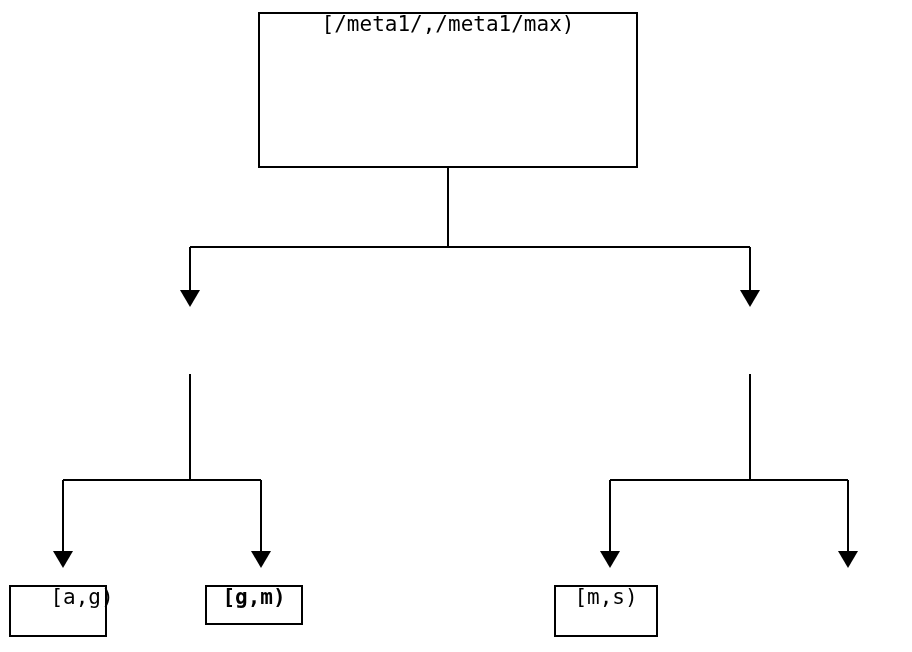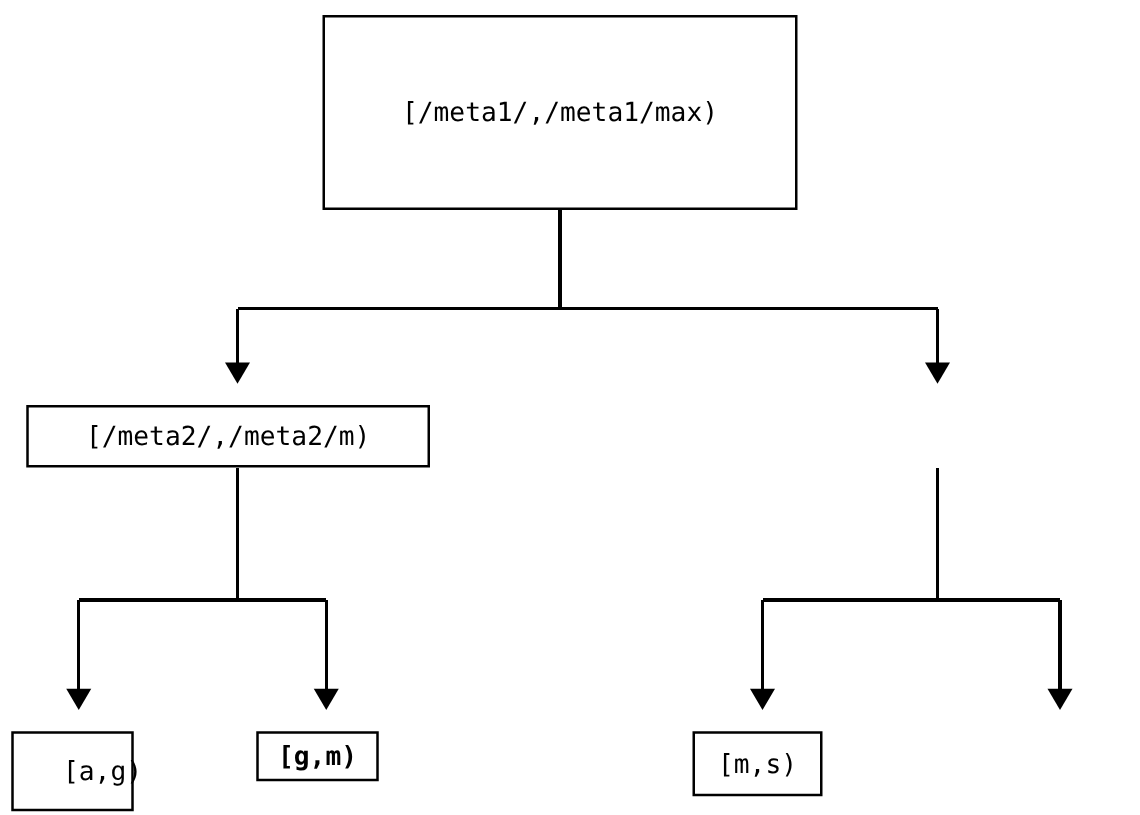--- a/index.html
+++ b/index.html
@@ -23,21 +23,20 @@
     top: 0;
     width: 912px;
     height: 652px;
   }
   .node-box {
     position: absolute;
     box-sizing: border-box;
     border: 2px solid #000000;
     background: #ffffff;
     display: flex;
-    align-items: center;
     justify-content: center;
     color: #000000;
     font-family: "DejaVu Sans Mono", "Liberation Mono", monospace;
     font-size: 21px;
     letter-spacing: 0px;
     white-space: nowrap;
     line-height: 1;
   }
   .node-label {
     display: block;
@@ -78,26 +77,23 @@
       <polygon points="251,551 271,551 261,568"></polygon>
       <polygon points="600,551 620,551 610,568"></polygon>
       <polygon points="838,551 858,551 848,568"></polygon>
     </g>
   </svg>
 
   <div class="node-box" style="left:258px; top:12px; width:380px; height:156px;">
     <span class="node-label">[/meta1/,/meta1/max)</span>
   </div>
 
-  <div class="node-box" style="left:21px; top:324px; width:323px; height:50px;">
-    <span class="node-label">[/meta2/,/meta2/m)</span>
-  </div>
 
 
-  <div class="node-box" style="left:9px; top:585px; width:98px; height:64px;padding-left:48px;">
+  <div class="node-box" style="left:9px; top:585px; width:98px; height:52px;padding-left:48px;">
     <span class="node-label">[a,g)</span>
   </div>
 
   <div class="node-box" style="left:205px; top:585px; width:98px; height:40px;font-weight:bold;">
     <span class="node-label">[g,m)</span>
   </div>
 
   <div class="node-box" style="left:554px; top:585px; width:104px; height:52px;">
     <span class="node-label">[m,s)</span>
   </div>

